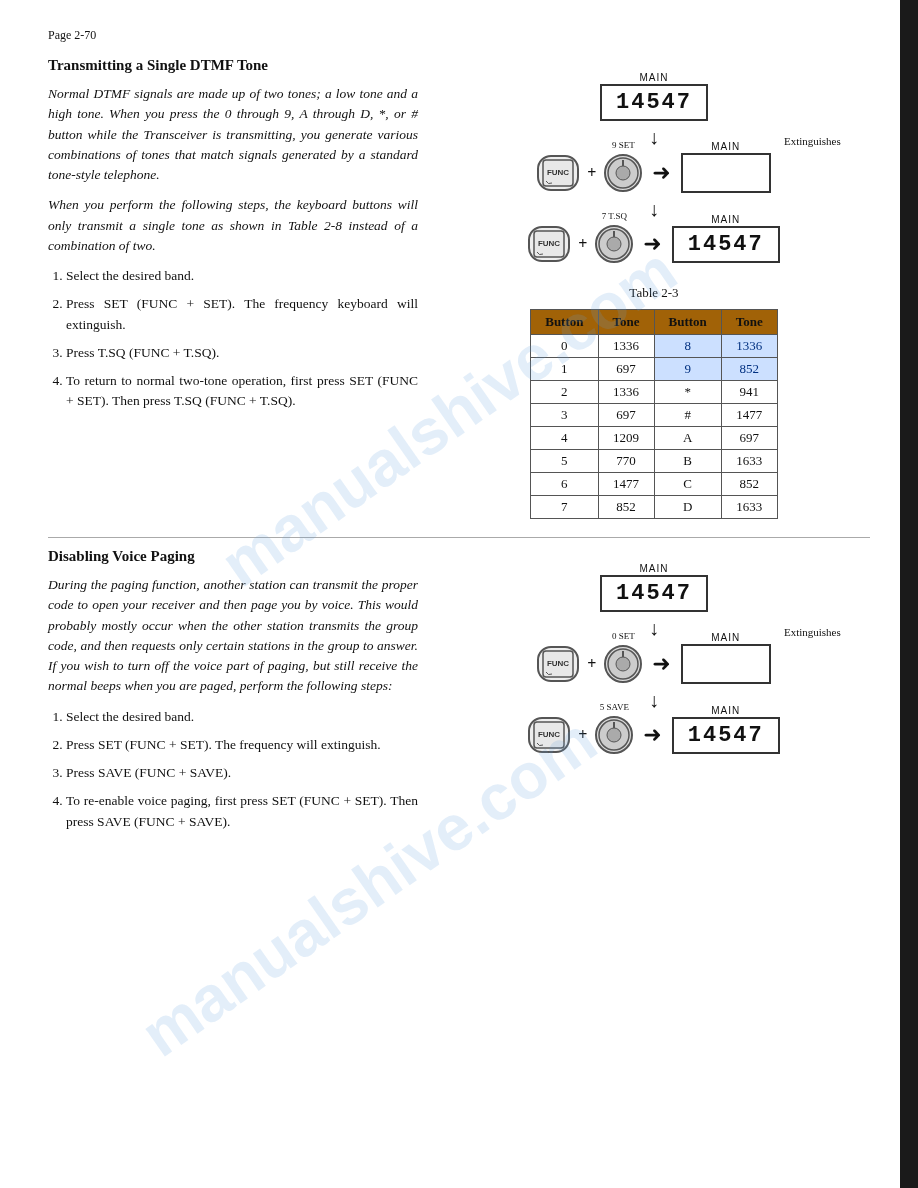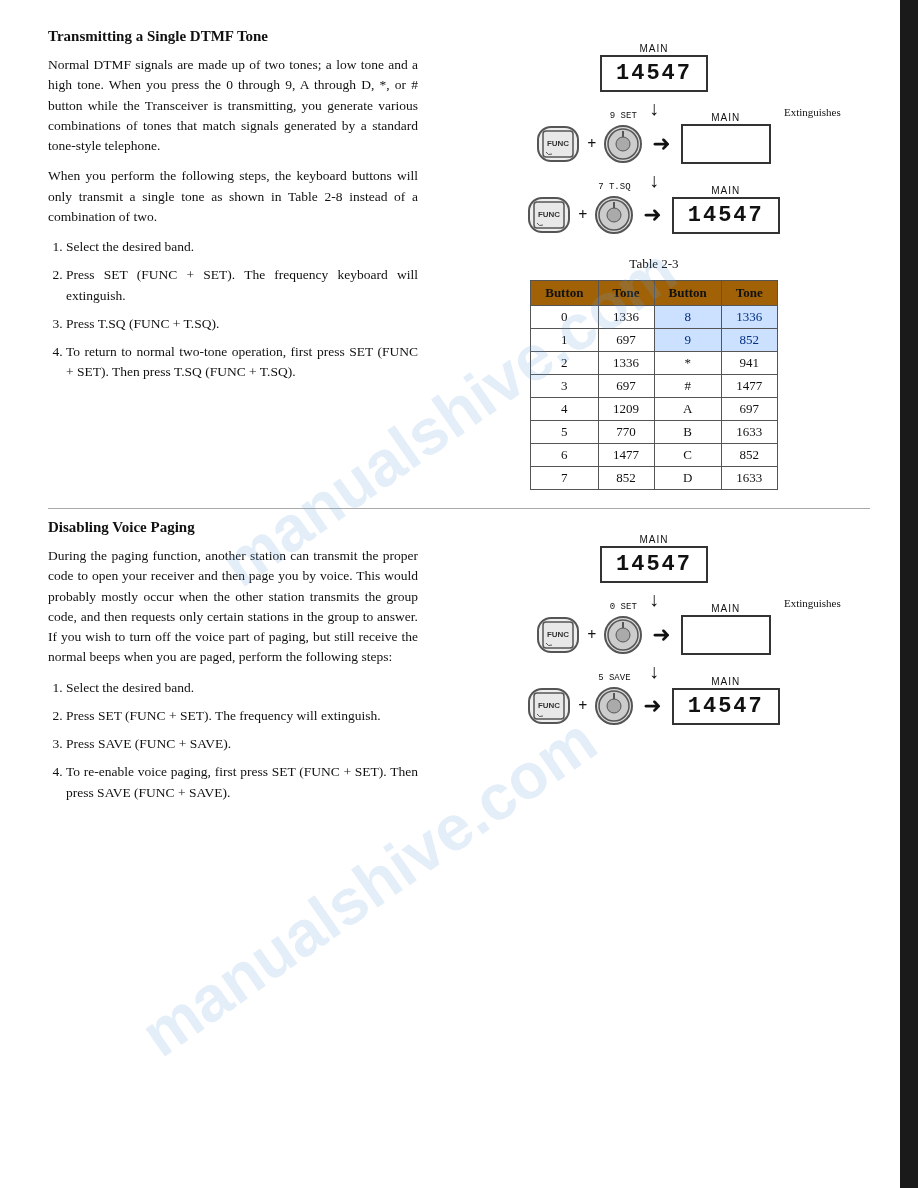--- a/index.html
+++ b/index.html
@@ -46,20 +46,21 @@
     .right-col {
       flex: 1;
       display: flex;
       flex-direction: column;
       align-items: center;
     }
     p {
       text-align: justify;
       margin-bottom: 10px;
       line-height: 1.5;
+      font-style: italic;
     }
     ol {
       margin-left: 18px;
       margin-bottom: 10px;
     }
     ol li {
       margin-bottom: 8px;
       line-height: 1.5;
       text-align: justify;
     }
@@ -238,36 +239,37 @@
     }
     .diagram-wrapper {
       position: relative;
       display: flex;
       flex-direction: column;
       align-items: center;
       justify-content: space-between;
     }
     .small-label {
       font-size: 9px;
-      font-family: Liberation Mono, monospace;
+      font-family: Liberation Serif, serif;
     }
   </style>
 </head>
 <body>
 
 <div class="page">
 
   <div class="right-border"></div>
 
   <div class="watermark">
     <span class="watermark-text">manualshive.com</span>
     <span class="watermark-text2">manualshive.com</span>
   </div>
 
   <div class="top-half">
+    <div class="page-num-top">Page 2-70</div>
 
     <div class="section-title">Transmitting a Single DTMF Tone</div>
 
     <div class="content-columns">
 
       <div class="left-col">
         <p>Normal DTMF signals are made up of two tones; a low tone and a high tone. When you press the 0 through 9, A through D, *, or # button while the Transceiver is transmitting, you generate various combinations of tones that match signals generated by a standard tone-style telephone.</p>
         <p>When you perform the following steps, the keyboard buttons will only transmit a single tone as shown in Table 2-8 instead of a combination of two.</p>
         <ol>
           <li>Select the desired band.</li>

